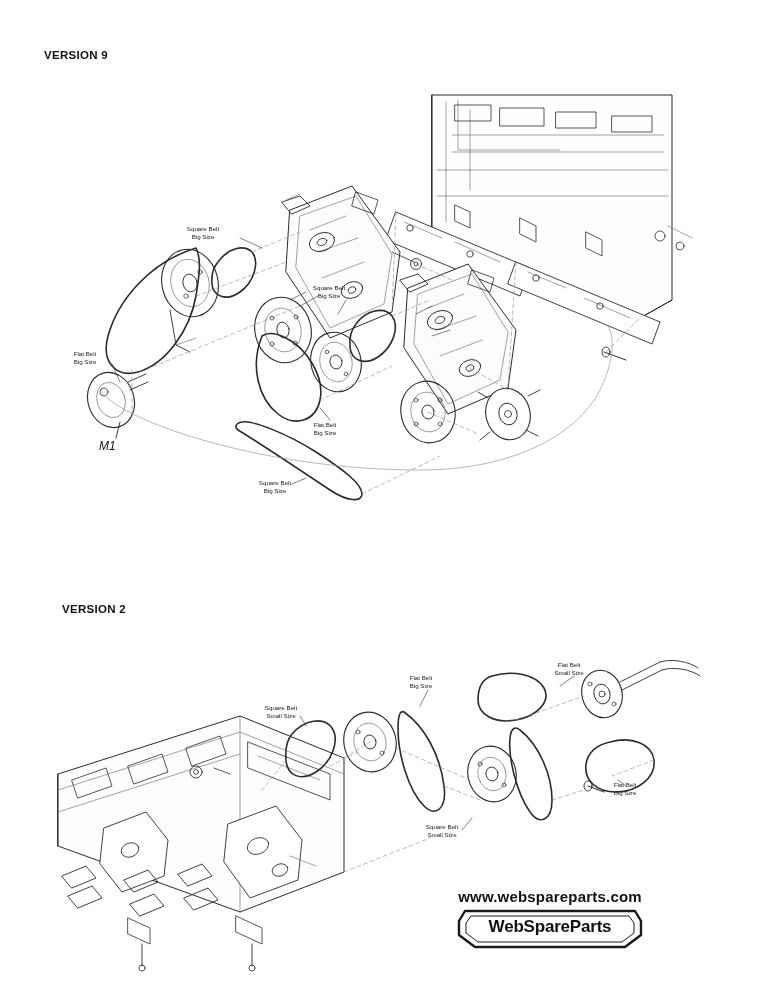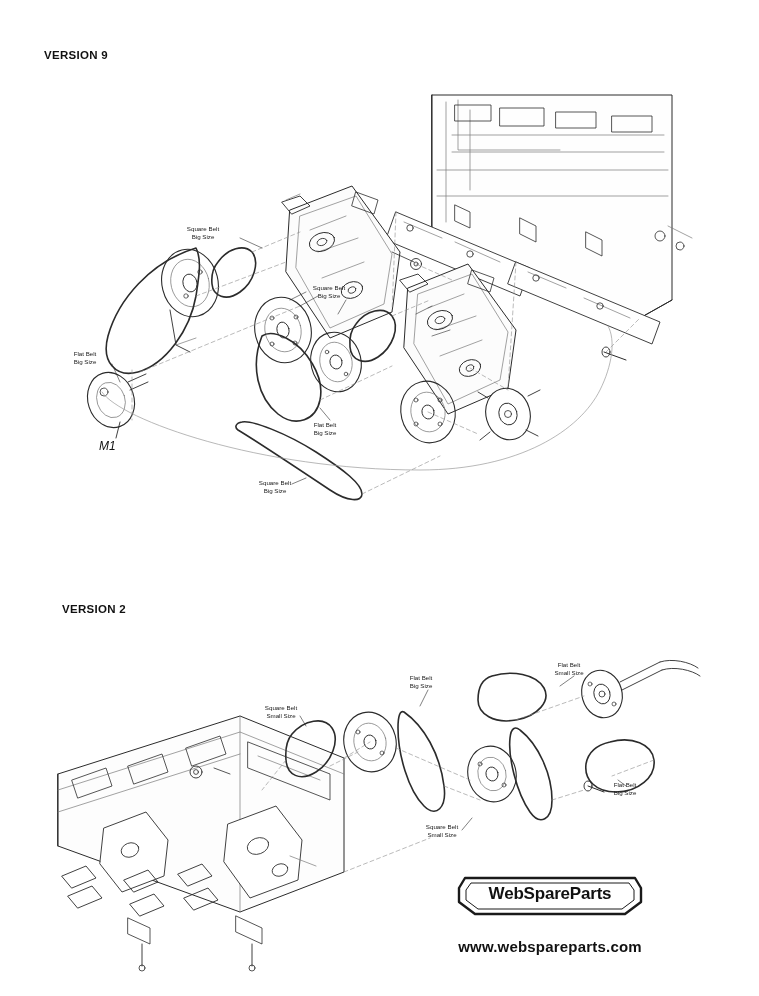--- a/index.html
+++ b/index.html
@@ -408,23 +408,23 @@
   <div class="callout" style="left:394px; top:674px; width:54px;">Flat Belt
 Big Size</div>
   <div class="callout" style="left:540px; top:661px; width:58px;">Flat Belt
 Small Size</div>
   <div class="callout" style="left:598px; top:781px; width:54px;">Flat Belt
 Big Size</div>
   <div class="callout" style="left:412px; top:823px; width:60px;">Square Belt
 Small Size</div>
 
   <div id="brand-block">
+    <div id="brand-url">www.webspareparts.com</div>
     <div id="brand-badge">
       <svg class="badge-shape" viewBox="0 0 190 46" xmlns="http://www.w3.org/2000/svg">
         <path d="M10 6 L180 6 L186 16 L186 30 L170 42 L20 42 L4 30 L4 16 Z" fill="none" stroke="#1a1a1a" stroke-width="2.4" stroke-linejoin="round"></path>
         <path d="M16 11 L174 11 L179 18 L179 28 L167 37 L23 37 L11 28 L11 18 Z" fill="none" stroke="#1a1a1a" stroke-width="1" stroke-linejoin="round"></path>
       </svg>
       <div id="brand-name">WebSpareParts</div>
     </div>
-    <div id="brand-url">www.webspareparts.com</div>
   </div>
 
 </div>
 
 </body></html>

